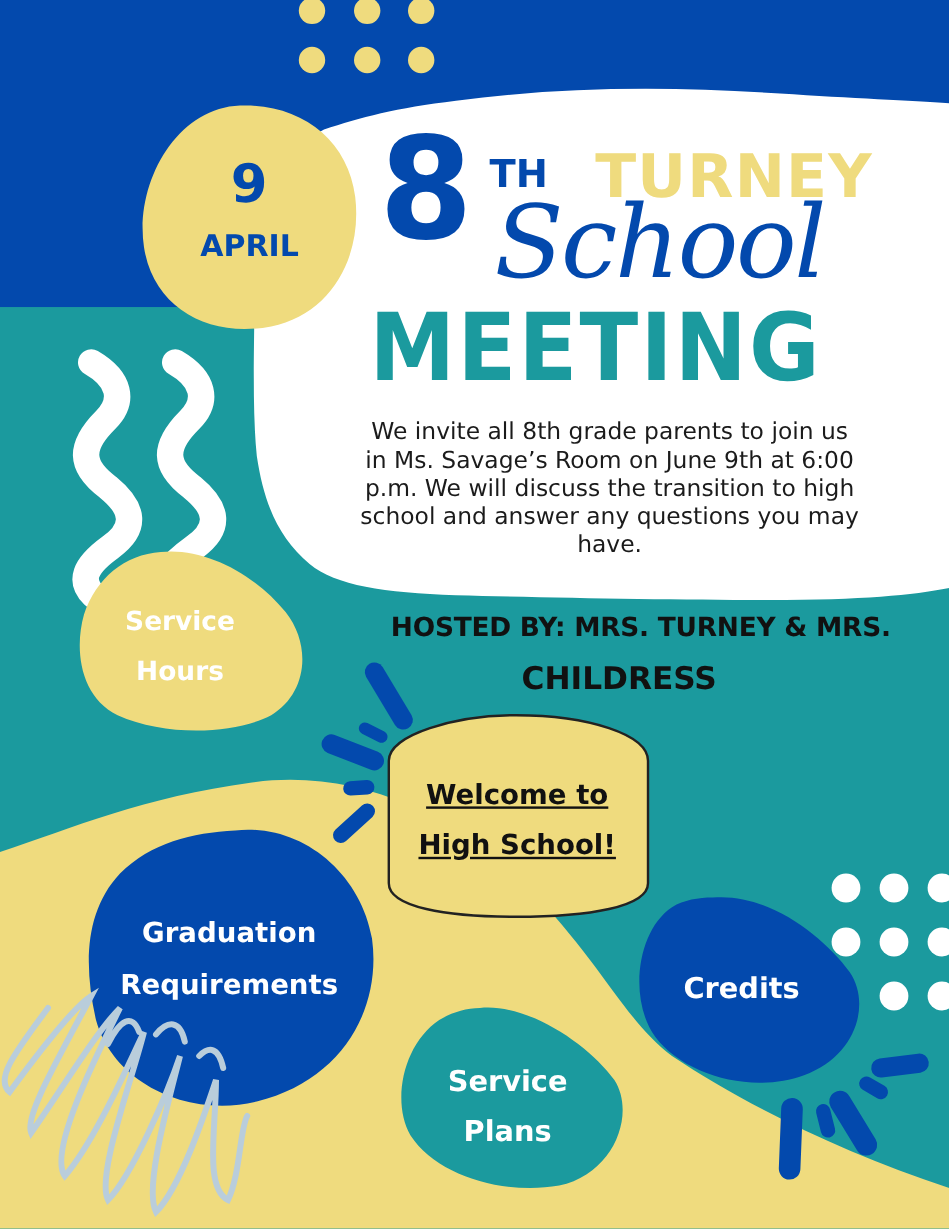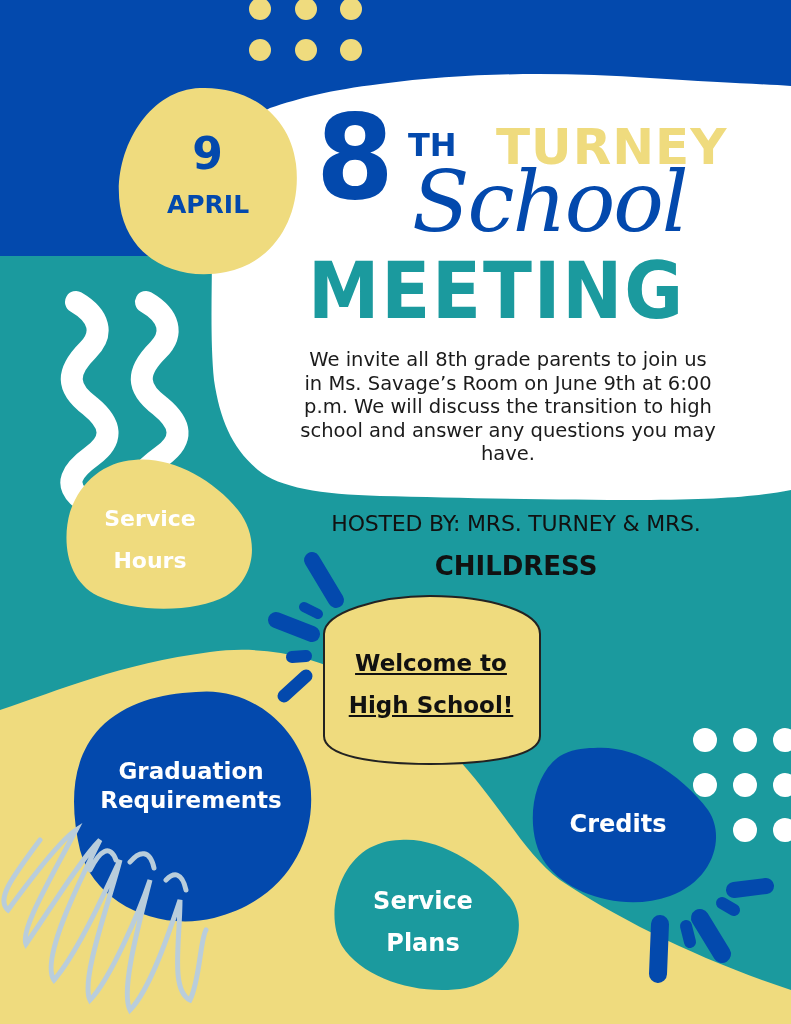--- a/index.html
+++ b/index.html
@@ -8,26 +8,26 @@
   svg.bg { position:absolute; left:0; top:0; }
   .txt { position:absolute; text-align:center; margin:0; }
   #date-day { left:118px; top:128px; width:180px; font-size:44px; font-weight:bold; color:#0349ad; letter-spacing:1px; }
   #date-month { left:118px; top:190px; width:180px; font-size:25px; font-weight:bold; color:#0349ad; letter-spacing:0; }
   #title-num { left:316px; top:98px; font-size:118px; font-weight:bold; color:#0349ad; line-height:1; transform:scaleX(0.95); transform-origin:left top; }
   #title-sup { left:408px; top:100px; font-size:32px; font-weight:bold; color:#0349ad; line-height:1;margin-top:29px; }
   #title-grade { left:496px; top:122px; font-size:50px; font-weight:bold; color:#efdb7e; line-height:1; letter-spacing:1px; }
   #title-parent { left:412px; top:160px; font-family:"DejaVu Serif", serif; font-style:italic; font-size:84px; color:#0349ad; line-height:1; letter-spacing:-2px; }
   #title-meeting { left:308px; top:252px; width:388px; font-size:78px; font-weight:bold; color:#1b9a9e; line-height:1; letter-spacing:2px; transform:scaleX(0.92); transform-origin:left top; text-align:left; }
   #invite { left:300px; top:348px; width:416px; font-size:19.5px; line-height:23.5px; color:#1b1b1b; }
-  #hosted-1 { left:290px; top:511px; width:452px; font-size:22px; font-weight:normal; color:#111; letter-spacing:-0.2px; }
+  #hosted-1 { left:308px; top:511px; width:452px; font-size:22px; font-weight:bold; color:#111; letter-spacing:-0.2px; }
   #hosted-2 { left:290px; top:551px; width:452px; font-size:26px; font-weight:bold; color:#111; }
   #welcome { left:322px; top:642px; width:218px; font-size:23px; line-height:42px; font-weight:bold; color:#111;text-decoration:underline; }
   .blob-label { position:absolute; text-align:center; font-weight:bold; color:#ffffff; margin:0; }
   #lbl-service { left:70px; top:498px; width:160px; font-size:22px; line-height:42px; }
-  #lbl-grad { left:80px; top:757px; width:222px; font-size:23px; line-height:29px; }
+  #lbl-grad { left:80px; top:757px; width:222px; font-size:23px; line-height:43px; }
   #lbl-credits { left:540px; top:810px; width:156px; font-size:24px; }
   #lbl-success { left:342px; top:880px; width:162px; font-size:24px; line-height:42px; }
 </style>
 </head>
 <body>
 
 <svg class="bg" width="791" height="1024" viewBox="0 0 791 1024">
 
   <rect x="0" y="0" width="791" height="256" fill="#0349ad"></rect>
 

